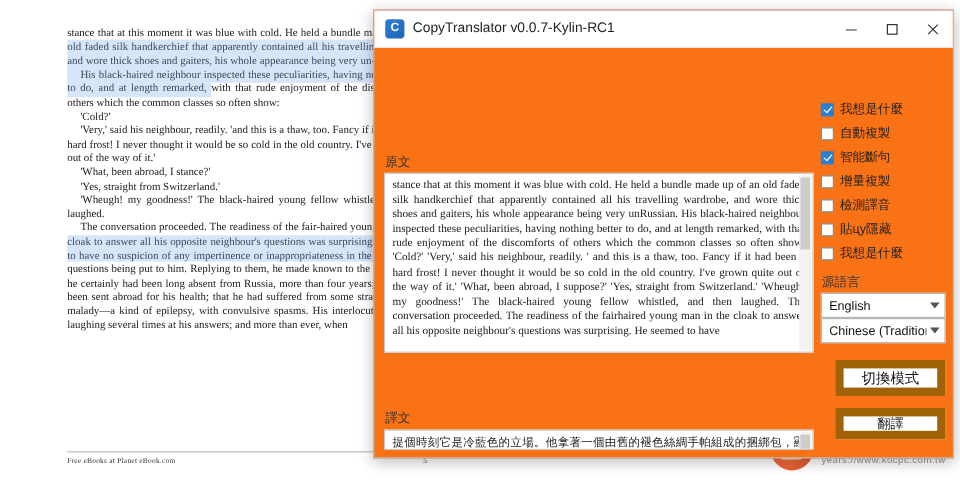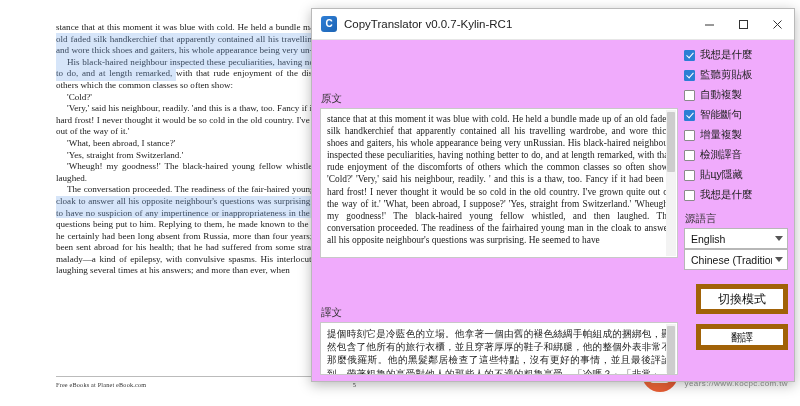--- a/index.html
+++ b/index.html
@@ -109,26 +109,27 @@
     line-height: 10px;
   }
 
   
   .app-window {
     position: absolute;
     left: 311px;
     top: 8px;
     width: 484px;
     height: 374px;
-    background: #f0abfc;
+    background: #f97316;
     border: 1px solid #b9b9b9;
     box-shadow: 0 3px 12px rgba(0,0,0,.28);
     box-sizing: border-box;
     display: flex;
     flex-direction: column;
+    gap: 36px;
   }
   .titlebar {
     height: 30px;
     background: #ffffff;
     display: flex;
     align-items: center;
     border-bottom: 1px solid #e6e6e6;
     flex: 0 0 auto;
   }
   .title-icon {
@@ -308,21 +309,21 @@
     height: 0;
     border-left: 4px solid transparent;
     border-right: 4px solid transparent;
     border-top: 5px solid #555;
     flex: 0 0 auto;
     margin-left: 3px;
   }
   .btn {
     height: 26px;
     background: #ffffff;
-    border: 5px solid #a16207;
+    border: 7px solid #a16207;
     box-sizing: border-box;
     display: flex;
     align-items: center;
     justify-content: center;
     font-size: 11px;
     color: #111;
     margin-left: 12px;
   }
   .btn-mode {
     margin-top: 14px;
@@ -413,24 +414,20 @@
         </div>
       </div>
     </div>
 
     <div class="side">
       <div class="chk-row">
         <span class="chk checked"></span>
         <span>我想是什麼</span>
       </div>
       <div class="chk-row">
-        <span class="chk checked"></span>
-        <span>監聽剪貼板</span>
-      </div>
-      <div class="chk-row">
         <span class="chk"></span>
         <span>自動複製</span>
       </div>
       <div class="chk-row">
         <span class="chk checked"></span>
         <span>智能斷句</span>
       </div>
       <div class="chk-row">
         <span class="chk"></span>
         <span>增量複製</span>

